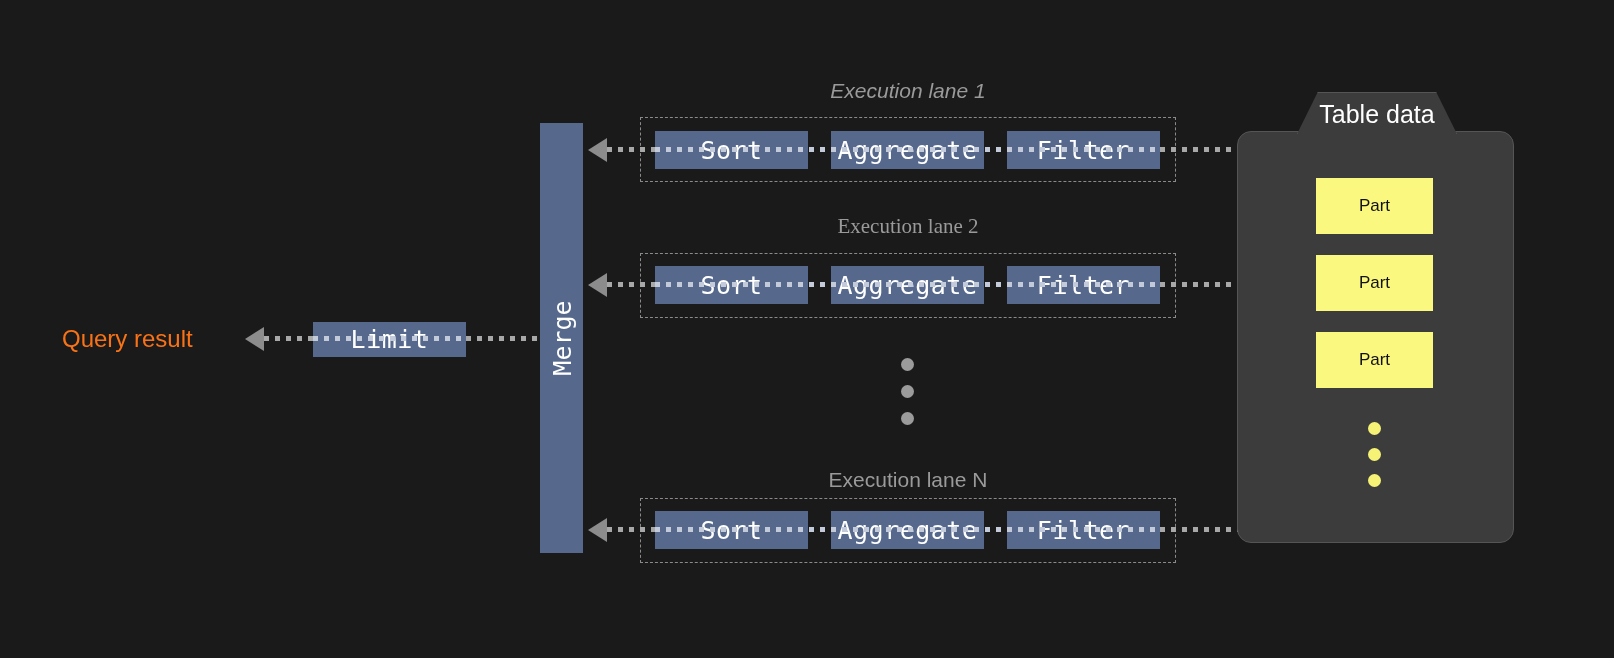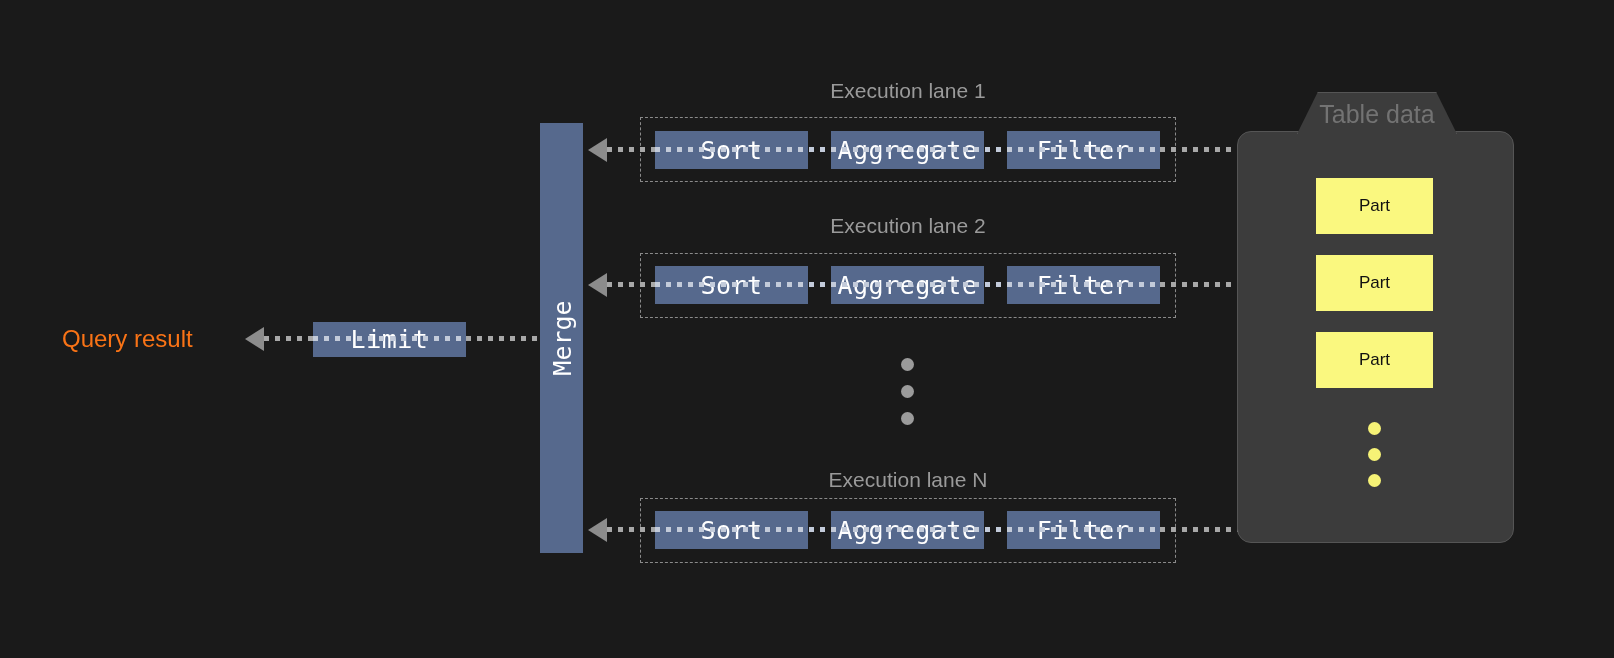--- a/index.html
+++ b/index.html
@@ -130,21 +130,21 @@
     border-bottom: none;
     box-sizing: border-box;
     clip-path: polygon(13% 0%, 87% 0%, 100% 100%, 0% 100%);
     z-index: 4;
   }
   #table-data-title {
     position: absolute;
     left: 1297px; top: 95px;
     width: 160px;
     text-align: center;
-    color: #737373;
+    color: #ffffff;
     font-size: 25px;
     line-height: 38px;
     white-space: nowrap;
     z-index: 5;
   }
   .part-box {
     position: absolute;
     left: 1316px;
     width: 117px; height: 56px;
     background: #faf87f;
@@ -170,39 +170,39 @@
   <div class="dots" style="left:466px; top:336px; width:76px;"></div>
 
   <div class="op-box" style="left:313px; top:322px; width:153px; height:35px;">
     <span>Limit</span>
   </div>
 
   <div id="merge-bar">
     <span id="merge-label">Merge</span>
   </div>
 
-  <div class="lane-title" style="left:640px; top:79px; width:536px;">Execution lane 1</div>
+  <div class="lane-title" style="left:640px; top:79px; width:536px;font-style:italic;">Execution lane 1</div>
   <div class="lane-frame" style="left:640px; top:117px; width:536px; height:65px;"></div>
 
   <div class="arrow-left" style="left:588px; top:138px;"></div>
   <div class="dots" style="left:607px; top:147px; width:48px;"></div>
   <div class="dots dots-over" style="left:655px; top:147px; width:505px;"></div>
   <div class="dots" style="left:1160px; top:147px; width:78px;"></div>
 
   <div class="op-box" style="left:655px; top:131px; width:153px; height:38px;">
     <span>Sort</span>
   </div>
   <div class="op-box" style="left:831px; top:131px; width:153px; height:38px;">
     <span>Aggregate</span>
   </div>
   <div class="op-box" style="left:1007px; top:131px; width:153px; height:38px;">
     <span>Filter</span>
   </div>
 
-  <div class="lane-title" style="left:640px; top:214px; width:536px;">Execution lane 2</div>
+  <div class="lane-title" style="left:640px; top:214px; width:536px;font-family:Liberation Serif, serif;">Execution lane 2</div>
   <div class="lane-frame" style="left:640px; top:253px; width:536px; height:65px;"></div>
 
   <div class="arrow-left" style="left:588px; top:273px;"></div>
   <div class="dots" style="left:607px; top:282px; width:48px;"></div>
   <div class="dots dots-over" style="left:655px; top:282px; width:505px;"></div>
   <div class="dots" style="left:1160px; top:282px; width:78px;"></div>
 
   <div class="op-box" style="left:655px; top:266px; width:153px; height:38px;">
     <span>Sort</span>
   </div>

